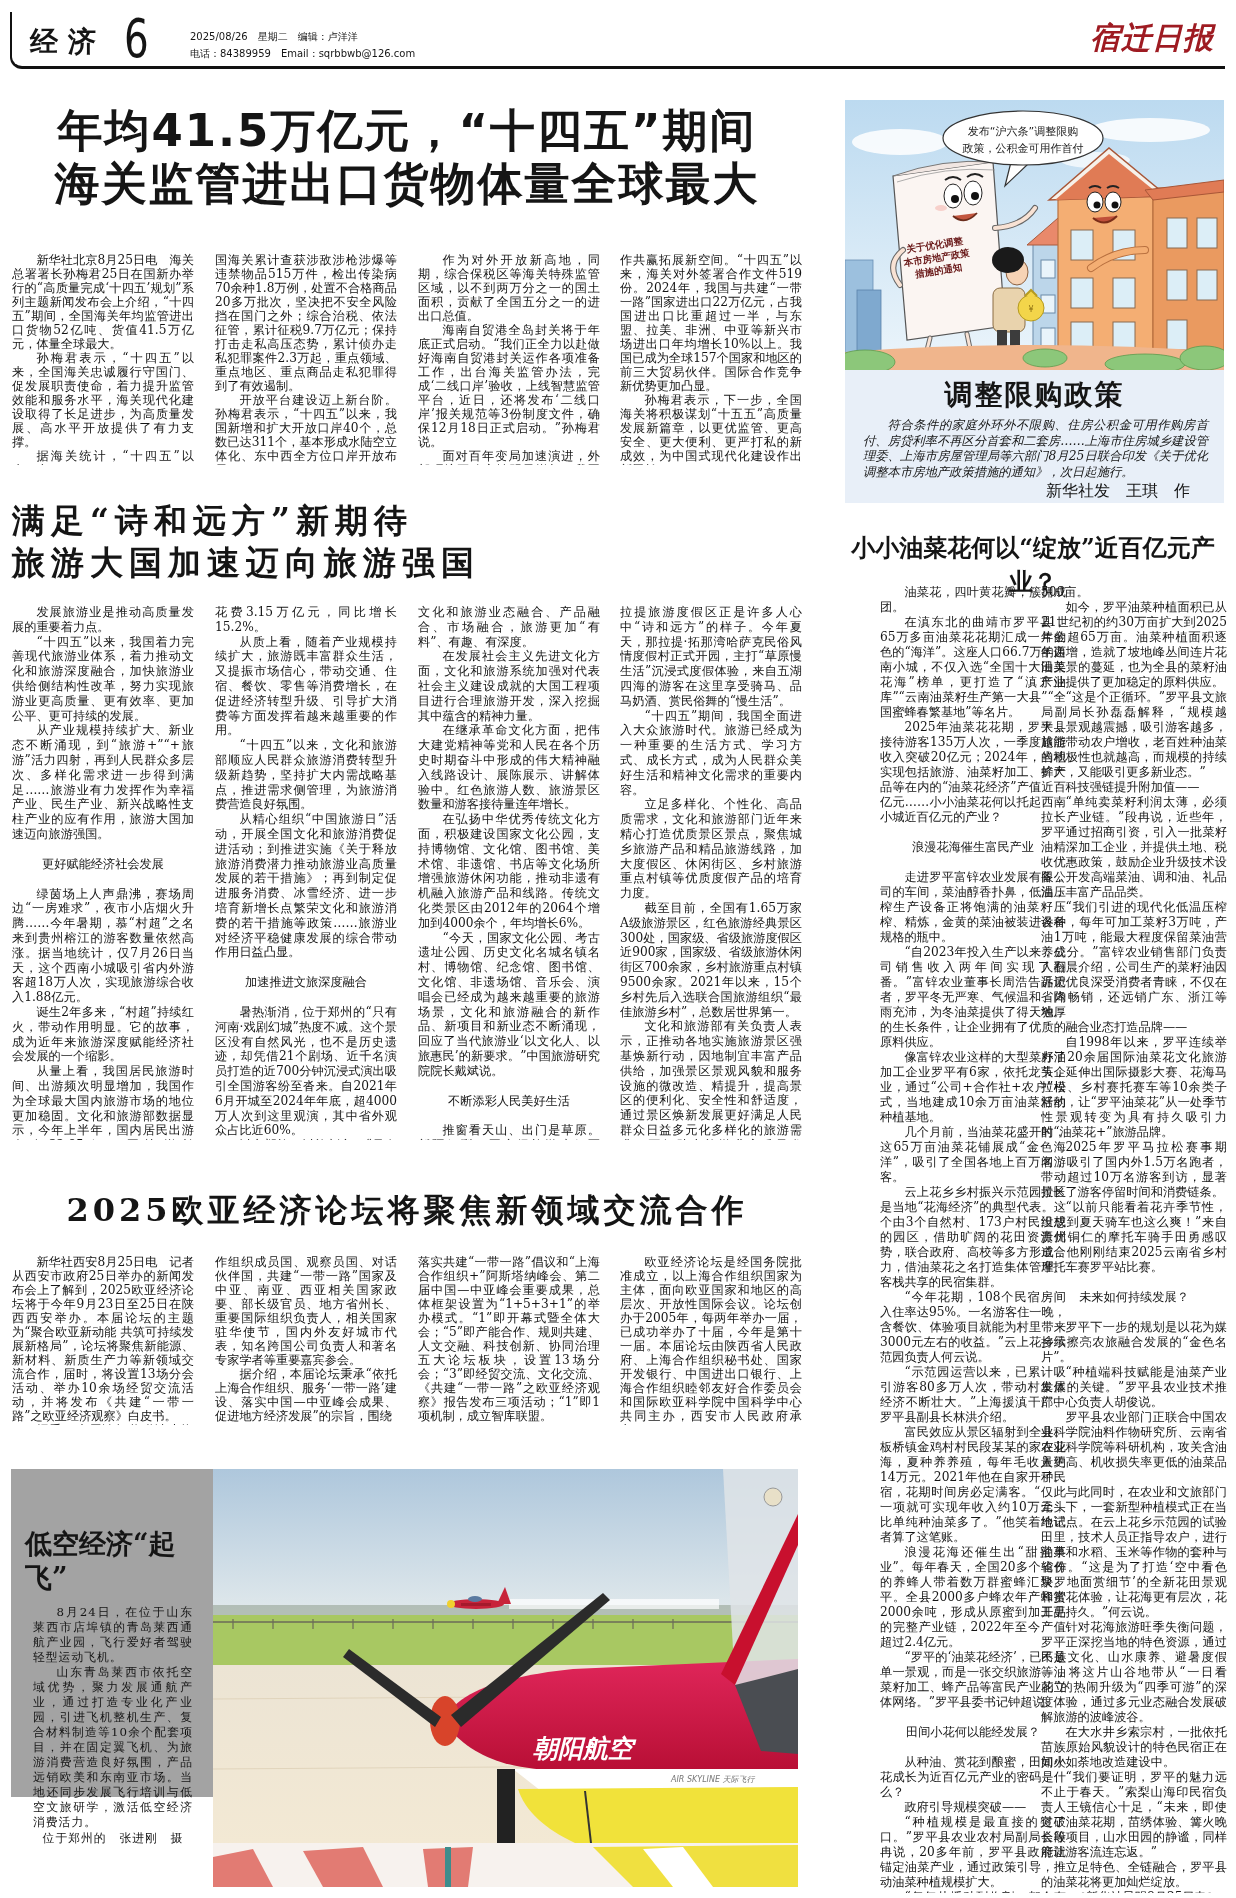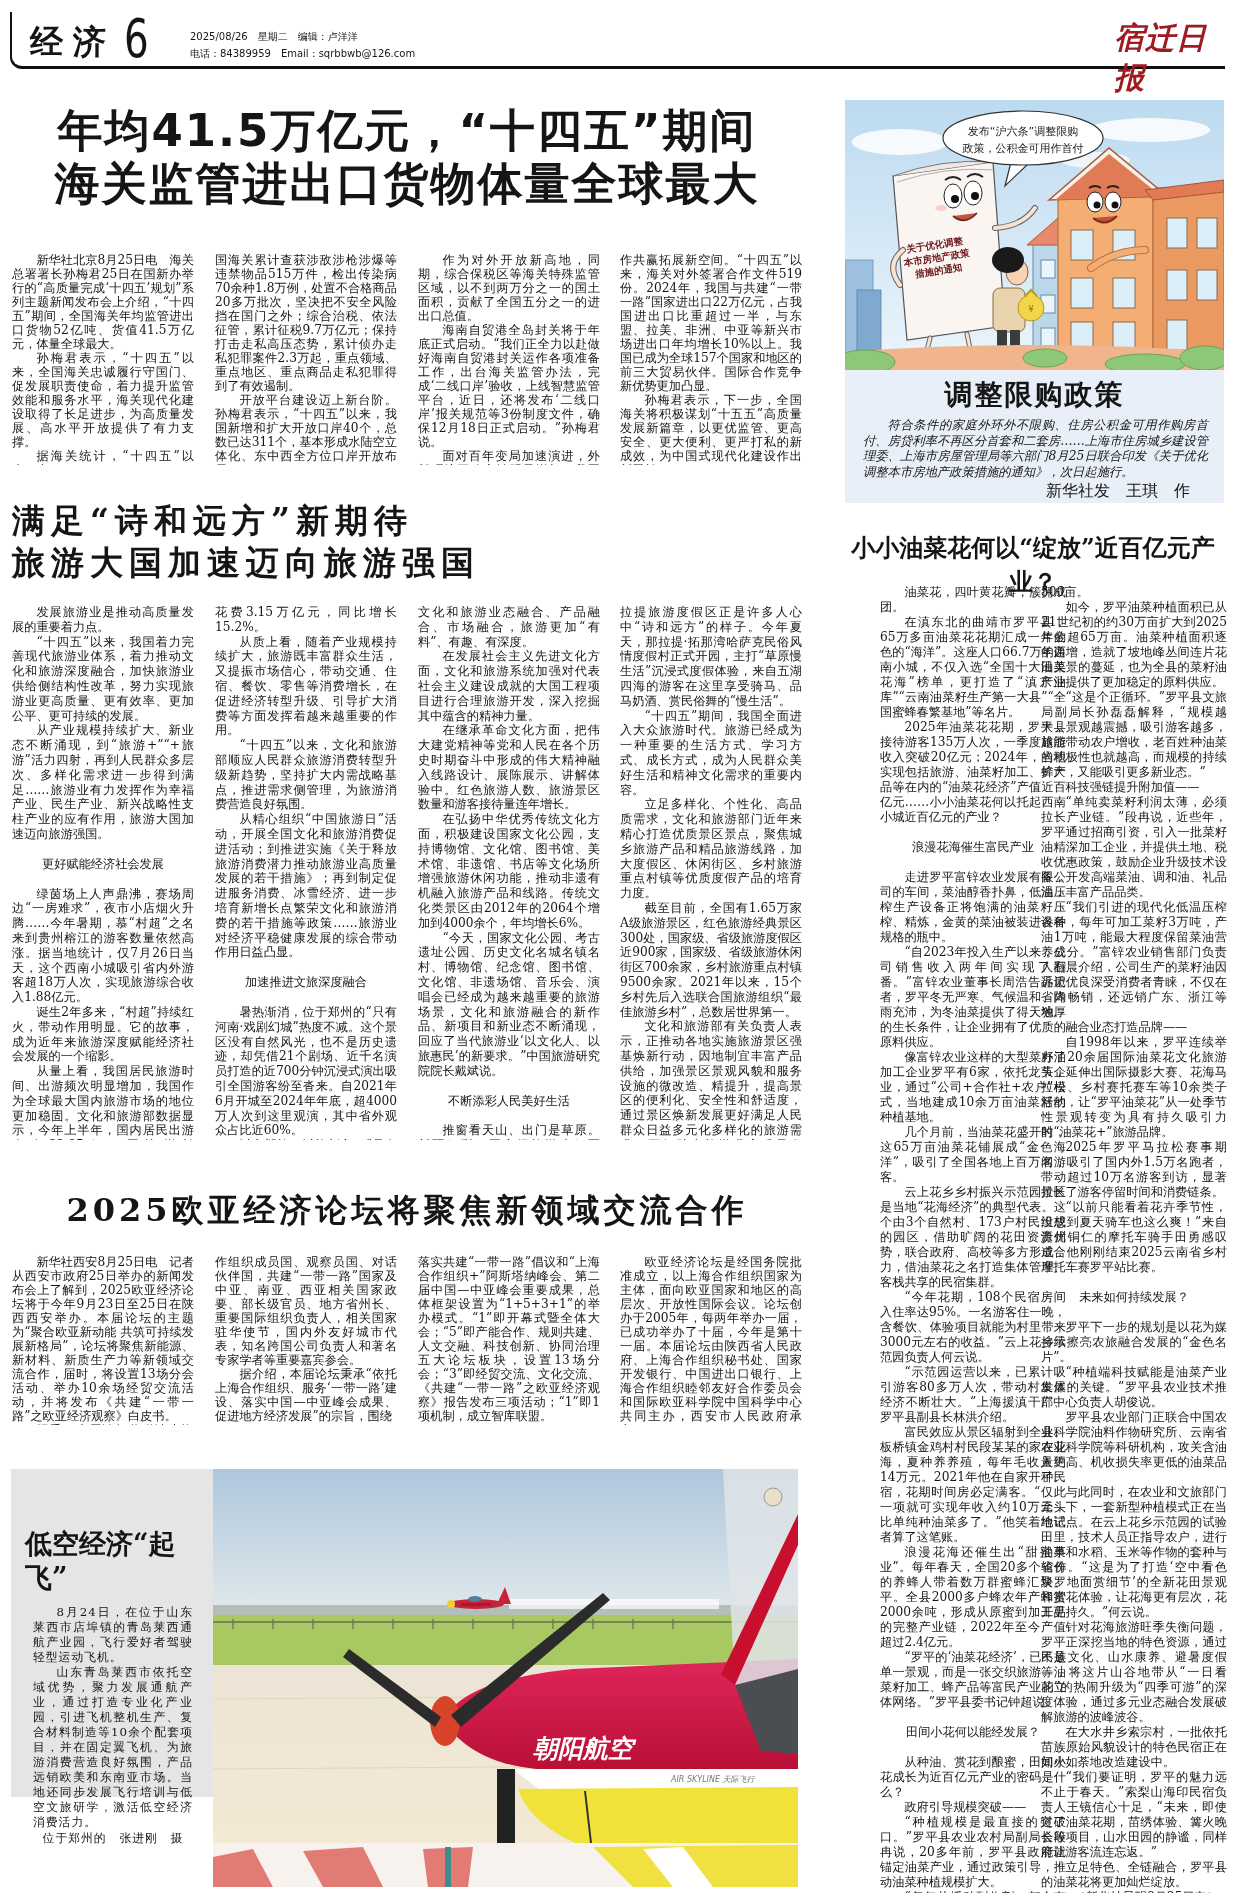--- a/index.html
+++ b/index.html
@@ -1,23 +1,23 @@
 <!DOCTYPE html>
 <html><head>
 <meta charset="utf-8">
 <style>
   html,body{margin:0;padding:0;}
   body{width:1236px;height:1898px;position:relative;background:#ffffff;overflow:hidden;color:#151515;font-family:"DejaVu Serif",serif;}
   .abs{position:absolute;}
   
   .hdr-frame{left:10px;top:12px;width:1213px;height:54px;border-left:2px solid #111;border-bottom:3px solid #111;border-bottom-left-radius:12px;}
-  .sec-name{left:30px;top:22px;font-family:"DejaVu Sans",sans-serif;font-weight:bold;font-size:33px;letter-spacing:10px;line-height:40px;}
+  .sec-name{left:30px;top:22px;font-family:"DejaVu Sans",sans-serif;font-weight:bold;font-size:28px;letter-spacing:10px;line-height:40px;}
   .page-no{left:124px;top:10px;font-family:"DejaVu Sans",sans-serif;font-size:54px;line-height:58px;transform:scaleX(.72);transform-origin:left top;}
   .meta{left:190px;top:28px;font-family:"DejaVu Sans",sans-serif;font-size:10px;line-height:17px;white-space:nowrap;}
-  .logo{left:1090px;top:18px;font-family:"DejaVu Serif",serif;font-style:italic;font-weight:bold;font-size:30px;letter-spacing:1px;line-height:40px;color:#9e1b22;margin-left:24px;}
+  .logo{left:1090px;top:18px;font-family:"DejaVu Serif",serif;font-style:italic;font-weight:bold;font-size:30px;letter-spacing:1px;line-height:40px;color:#9e1b22;}
   
   .hl1{left:12px;width:790px;top:104px;text-align:center;font-family:"DejaVu Sans",sans-serif;font-weight:bold;font-size:45px;line-height:53px;letter-spacing:2px;}
   .hl2{left:12px;width:790px;top:500px;font-family:"DejaVu Serif",serif;font-weight:bold;font-size:33px;line-height:42px;letter-spacing:6px;}
   .hl3{left:12px;width:790px;top:1190px;text-align:center;font-family:"DejaVu Serif",serif;font-weight:bold;font-size:32px;line-height:40px;letter-spacing:4px;}
   .hl4{left:840px;width:386px;top:531px;text-align:center;font-family:"DejaVu Serif",serif;font-weight:bold;font-size:24px;line-height:34px;}
   .hl-line{display:block;}
   
   .col{position:absolute;width:182px;overflow:hidden;font-size:12.2px;line-height:14px;text-align:justify;}
   .col p{margin:0;text-indent:2em;}
   .col p.c{text-indent:0;}
@@ -28,21 +28,21 @@
   .eurasia .col{top:1255px;height:170px;}
   .rapeseed .col{top:585px;height:1308px;width:186px;line-height:15px;}
   
   .cartoon{left:845px;top:100px;width:379px;height:403px;background:#e8eff8;}
   .cartoon svg{position:absolute;left:0;top:0;}
   .ct-title{position:absolute;left:0;width:379px;top:280px;text-align:center;font-family:"DejaVu Serif",serif;font-weight:bold;font-size:28px;line-height:30px;letter-spacing:2px;}
   .ct-caption{position:absolute;left:18px;width:345px;top:318px;font-size:12.3px;line-height:15.5px;font-style:italic;text-indent:2em;text-align:justify;}
   .ct-credit{position:absolute;right:34px;top:381px;font-family:Liberation Serif, serif;font-size:16px;}
   
   .photo-box{left:11px;top:1469px;width:787px;height:418px;}
-  .photo-panel{position:absolute;left:0;top:0;width:202px;height:328px;background:#e5e5e5;}
+  .photo-panel{position:absolute;left:0;top:0;width:202px;height:328px;background:#a3a3a3;}
   .pf-title{position:absolute;left:14px;top:58px;font-family:"DejaVu Serif",serif;font-weight:bold;font-size:27px;line-height:34px;}
   .pf-caption{position:absolute;left:22px;top:136px;width:160px;font-size:11.8px;line-height:15px;letter-spacing:1px;text-align:justify;}
   .pf-caption p{margin:0;text-indent:2em;}
   .pf-caption p.credit{text-indent:0;text-align:center;font-family:"DejaVu Sans",sans-serif;margin-top:1px;}
   .photo-box svg{position:absolute;left:202px;top:0;}
 </style>
 </head>
 <body>
 
 <div class="abs hdr-frame"></div>

